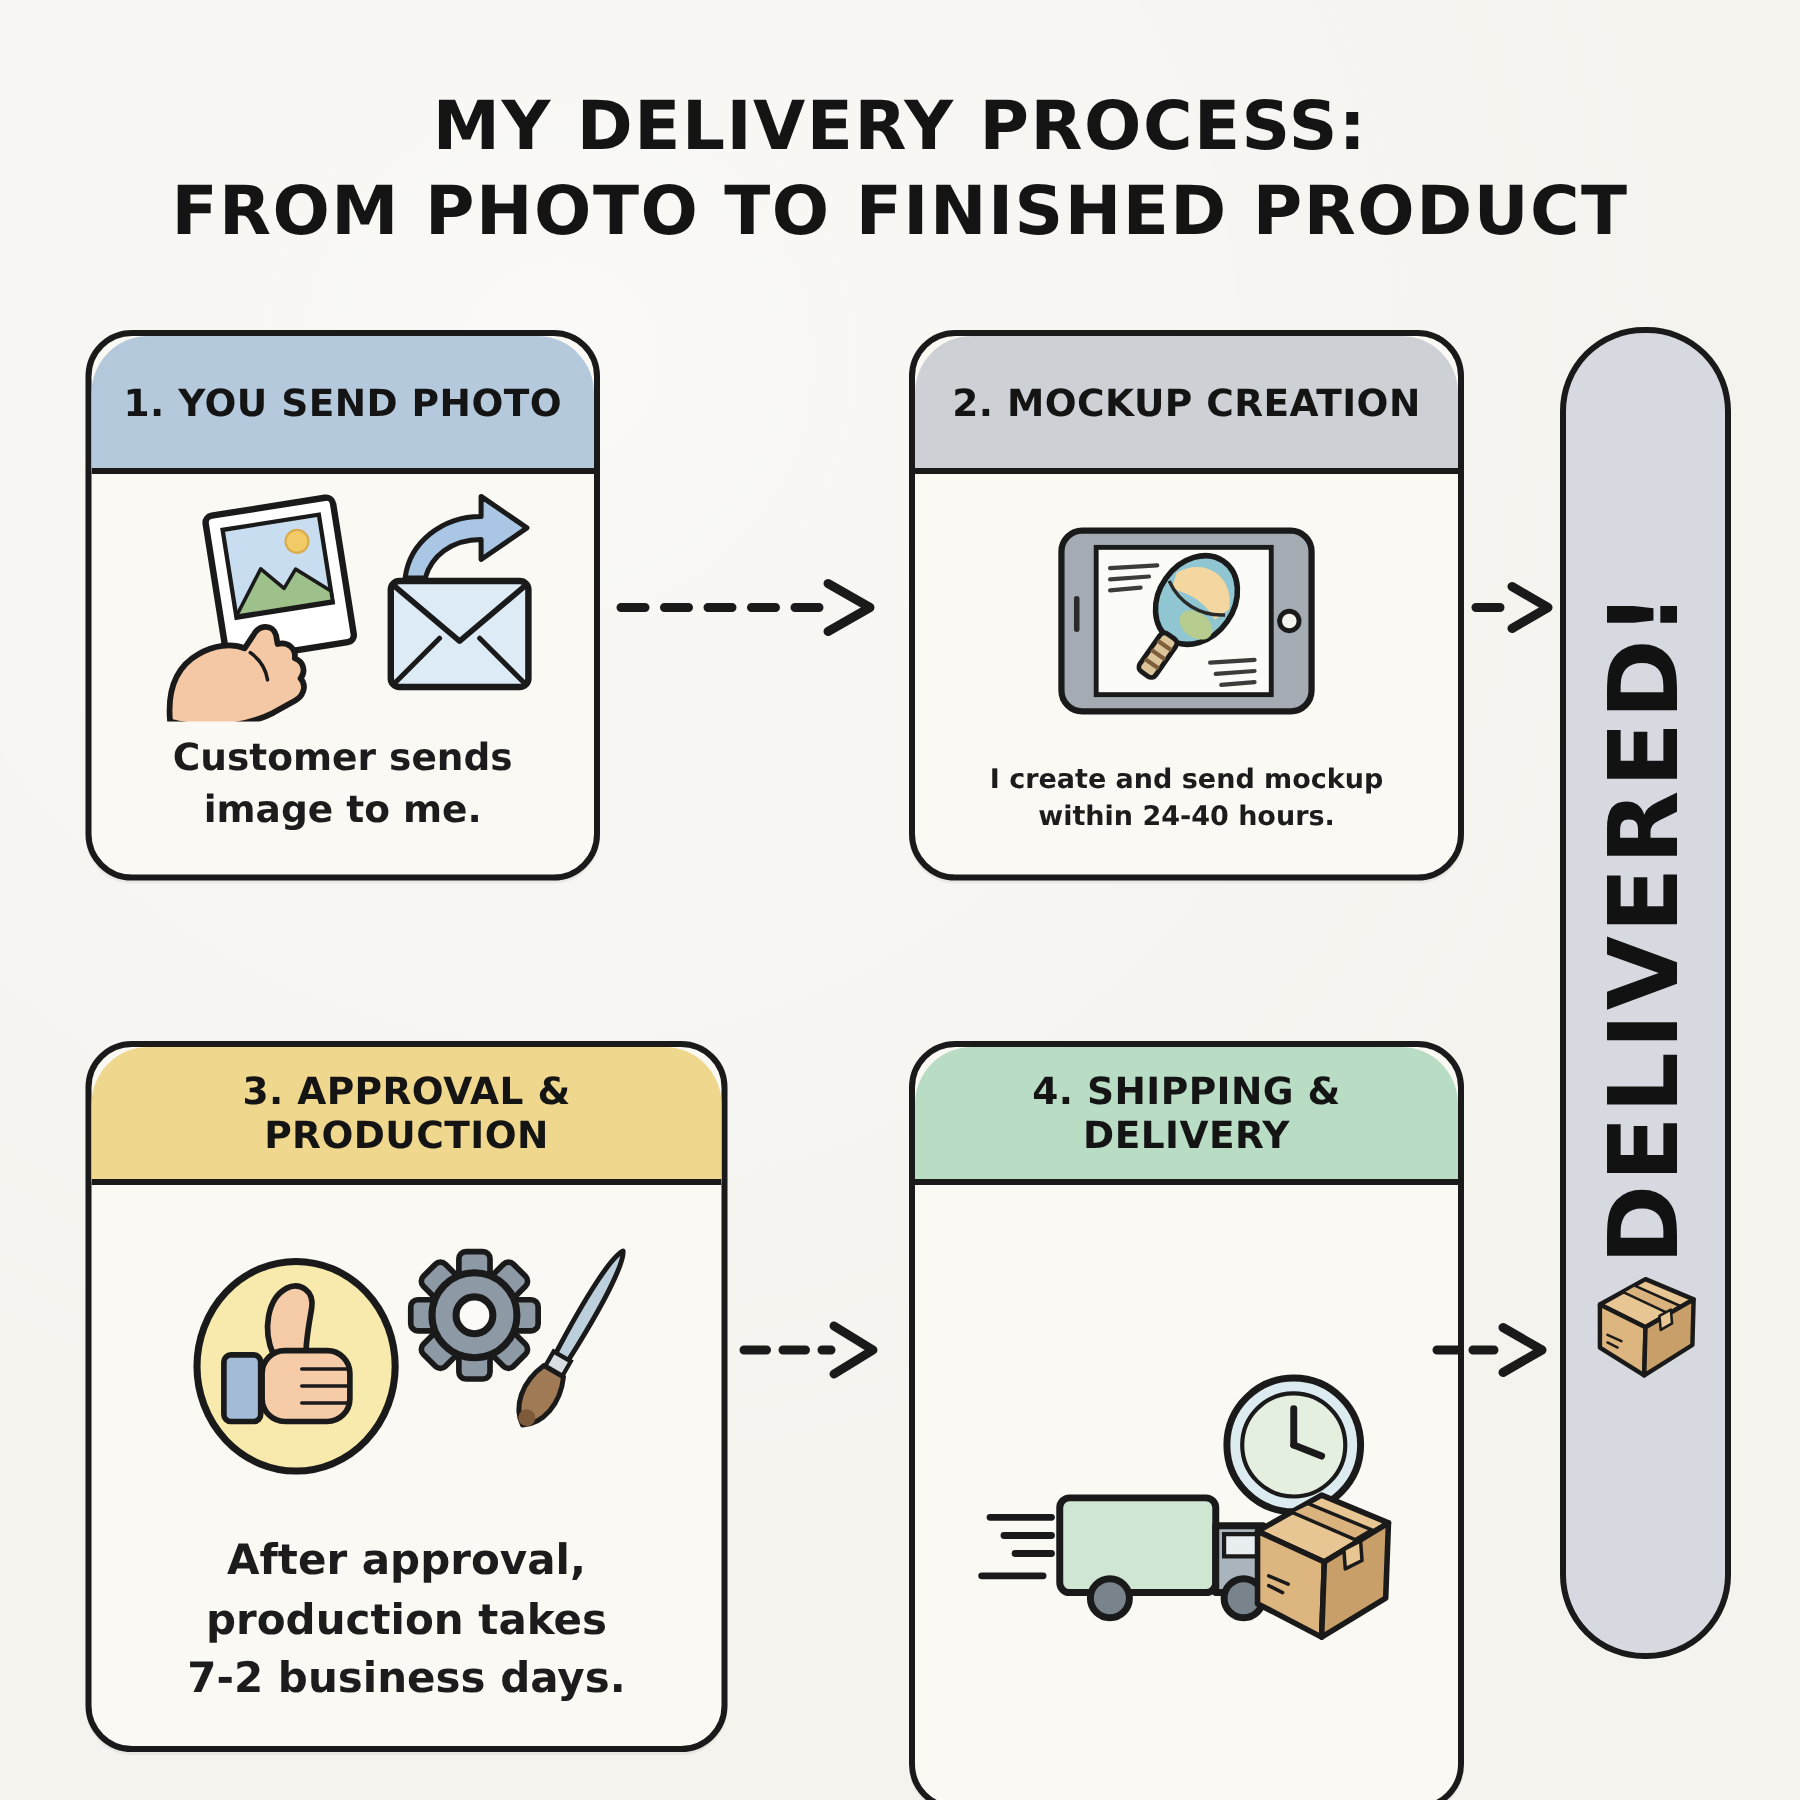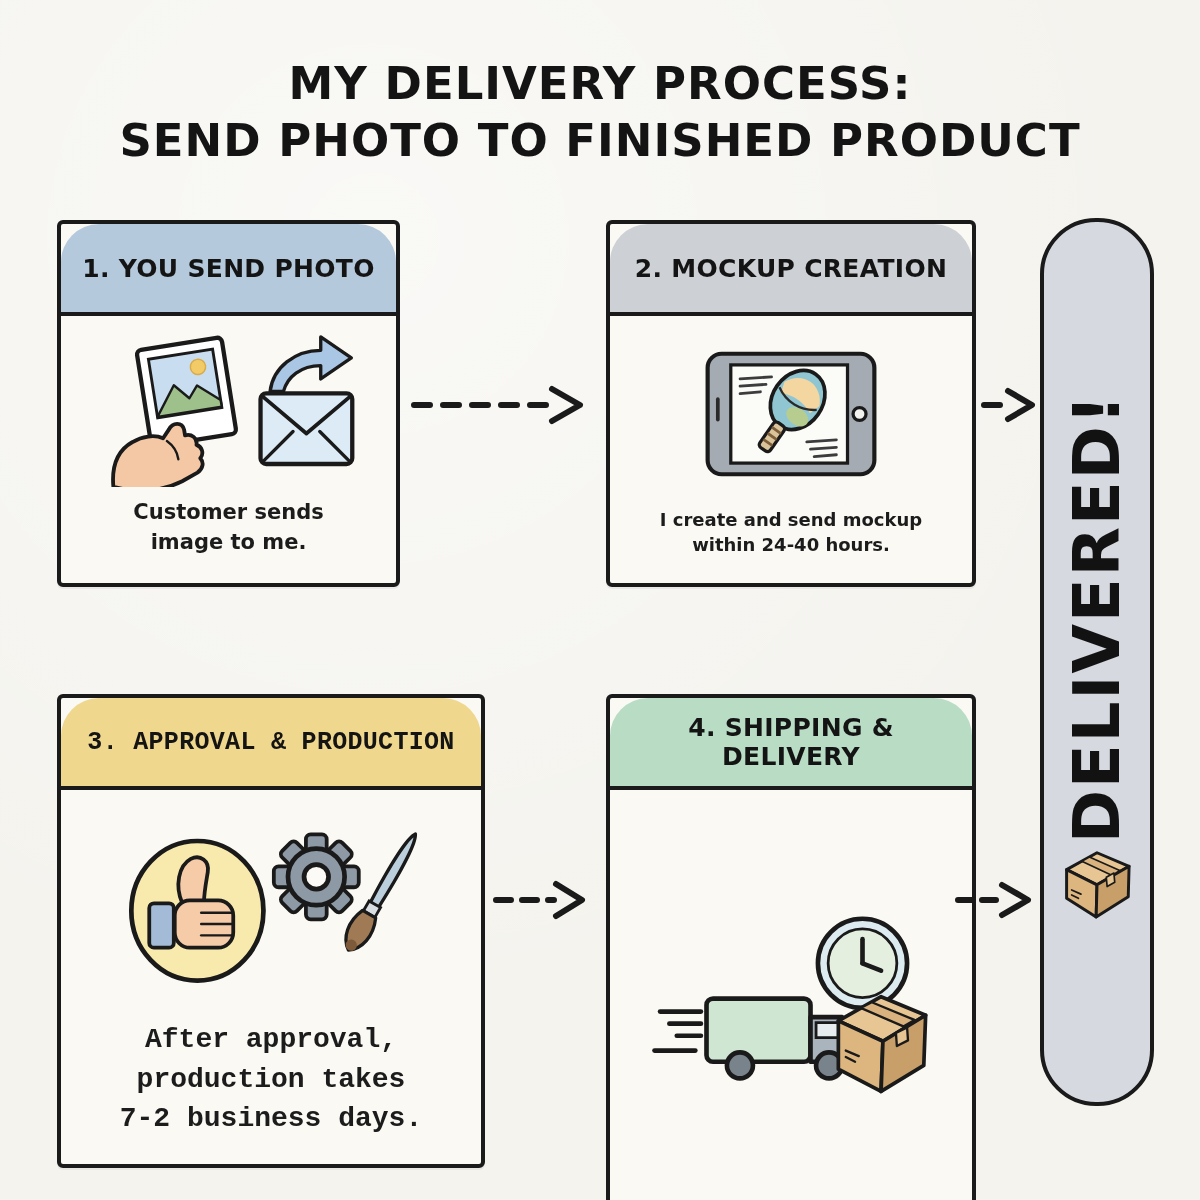--- a/index.html
+++ b/index.html
@@ -21,46 +21,46 @@
   .title {
     position:absolute; top:56px; left:0; width:1200px;
     text-align:center; font-weight:bold; font-size:45px;
     line-height:1.26; letter-spacing:1px; color:#141414;
   }
   
   .card {
     position:absolute;
     background:#faf9f4;
     border:4px solid #1a1a1a;
-    border-radius:6px;
+    border-radius:31px;
     box-sizing:border-box;
     display:flex; flex-direction:column;
     box-shadow:0 2px 0 rgba(0,0,0,.05);
   }
   .card1 { left:57px;  top:220px; width:343px; height:367px; }
   .card2 { left:606px; top:220px; width:370px; height:367px; }
-  .card3 { left:57px;  top:694px; width:428px; height:474px;font-family:Liberation Mono, monospace; }
+  .card3 { left:57px;  top:694px; width:428px; height:474px; }
   .card4 { left:606px; top:694px; width:370px; height:513px; }
   .card-header {
     height:88px; flex:0 0 88px;
     border-bottom:4px solid #1a1a1a;
     border-radius:38px 38px 0 0;
     display:flex; align-items:center; justify-content:center;
     font-weight:bold; font-size:25px; letter-spacing:.3px;
     color:#141414; text-align:center; padding:0 8px;
   }
   .card-icons {
     flex:1 1 auto;
     display:flex; align-items:center; justify-content:center;
     padding-top:6px;
   }
   .card-caption {
     flex:0 0 auto;
     text-align:center; font-weight:bold;
-    font-size:21px; line-height:1.4;
+    font-size:25px; line-height:1.4;
     padding:0 8px 26px 8px; color:#1c1c1c;
   }
   .card2 .card-caption { font-size:18px; }
   .card4 .card-caption, .card3 .card-caption { font-size:28px; }
   
   .flow-arrow { position:absolute; }
   .arrow1 { left:410px; top:383px; }
   .arrow2 { left:980px; top:383px; }
   .arrow3 { left:492px; top:878px; }
   .arrow4 { left:954px; top:878px; }
@@ -80,21 +80,21 @@
     position:absolute; left:50%; top:624px; transform:translateX(-50%);
   }
 </style>
 </head>
 <body>
 
 <div class="canvas">
 
   <div class="title">
     <div>MY DELIVERY PROCESS:</div>
-    <div>SEND PHOTO TO FINISHED PRODUCT</div>
+    <div>FROM PHOTO TO FINISHED PRODUCT</div>
   </div>
 
   <section class="card card1">
     <div class="card-header" style="background-color: rgb(181, 201, 221);">
       <span>1. YOU SEND PHOTO</span>
     </div>
     <div class="card-icons">
       <svg width="258" height="153" viewBox="0 0 270 160">
 
         <g transform="rotate(-9 88 64)">

